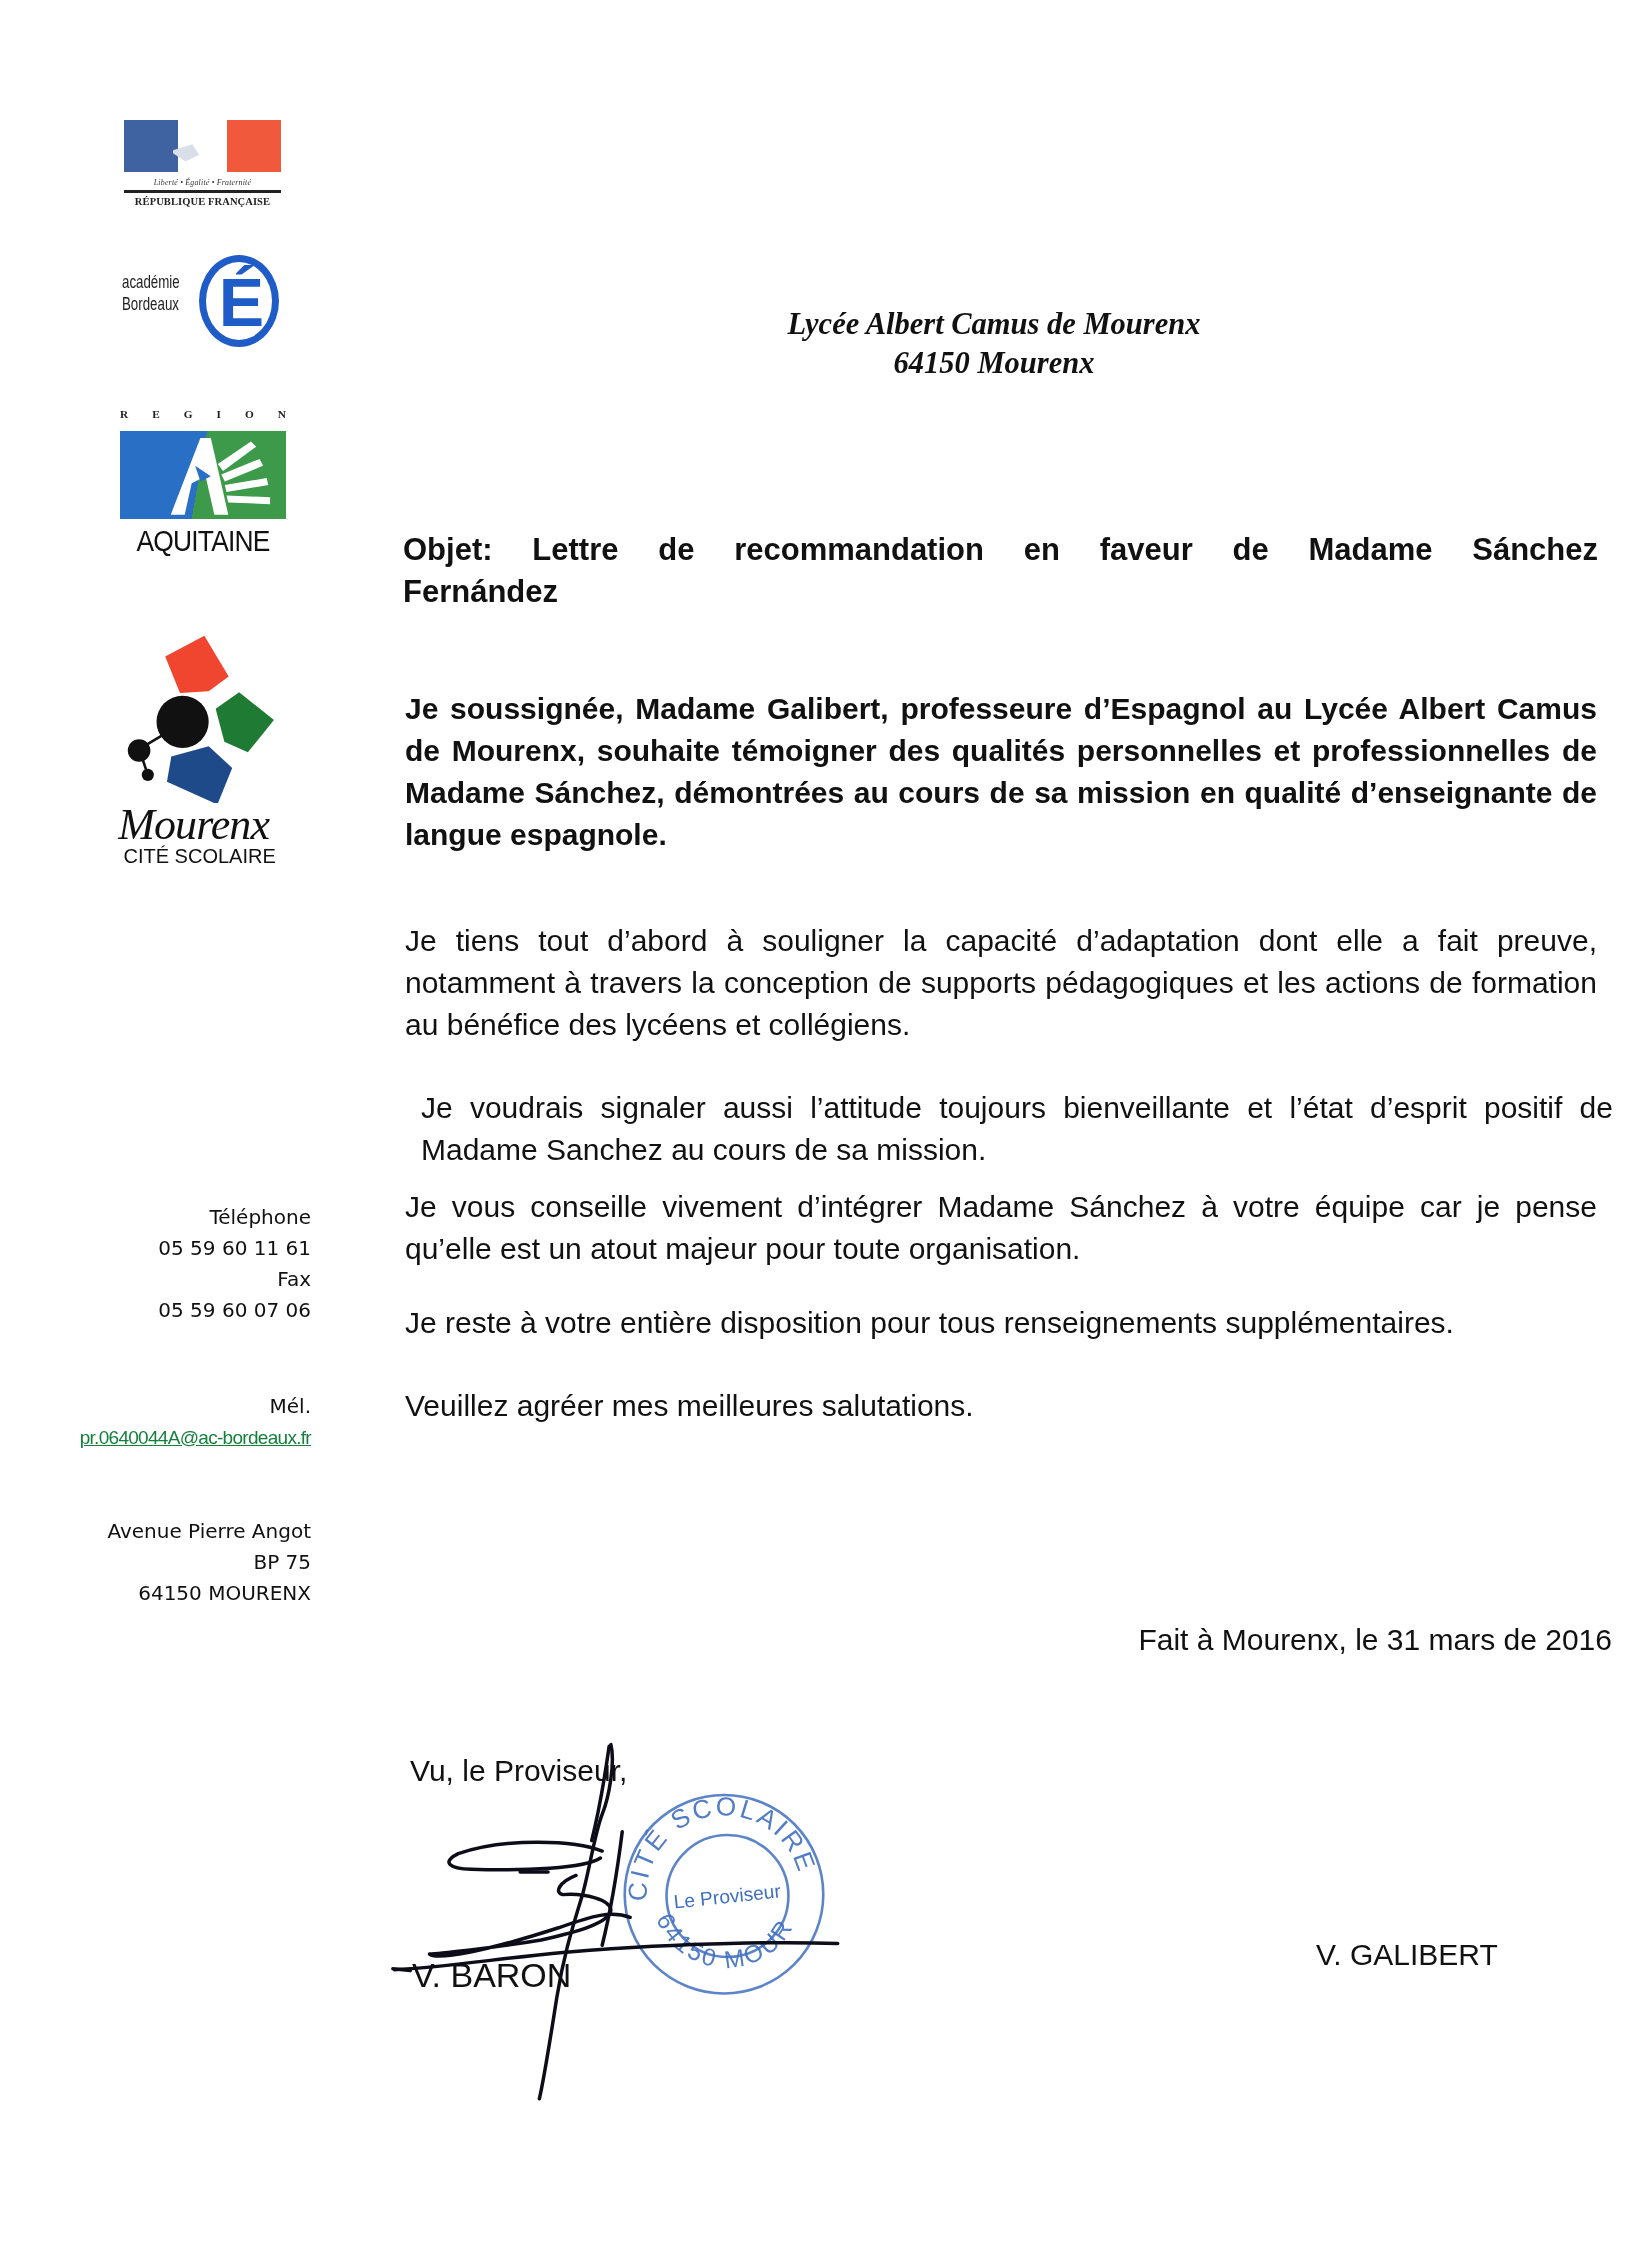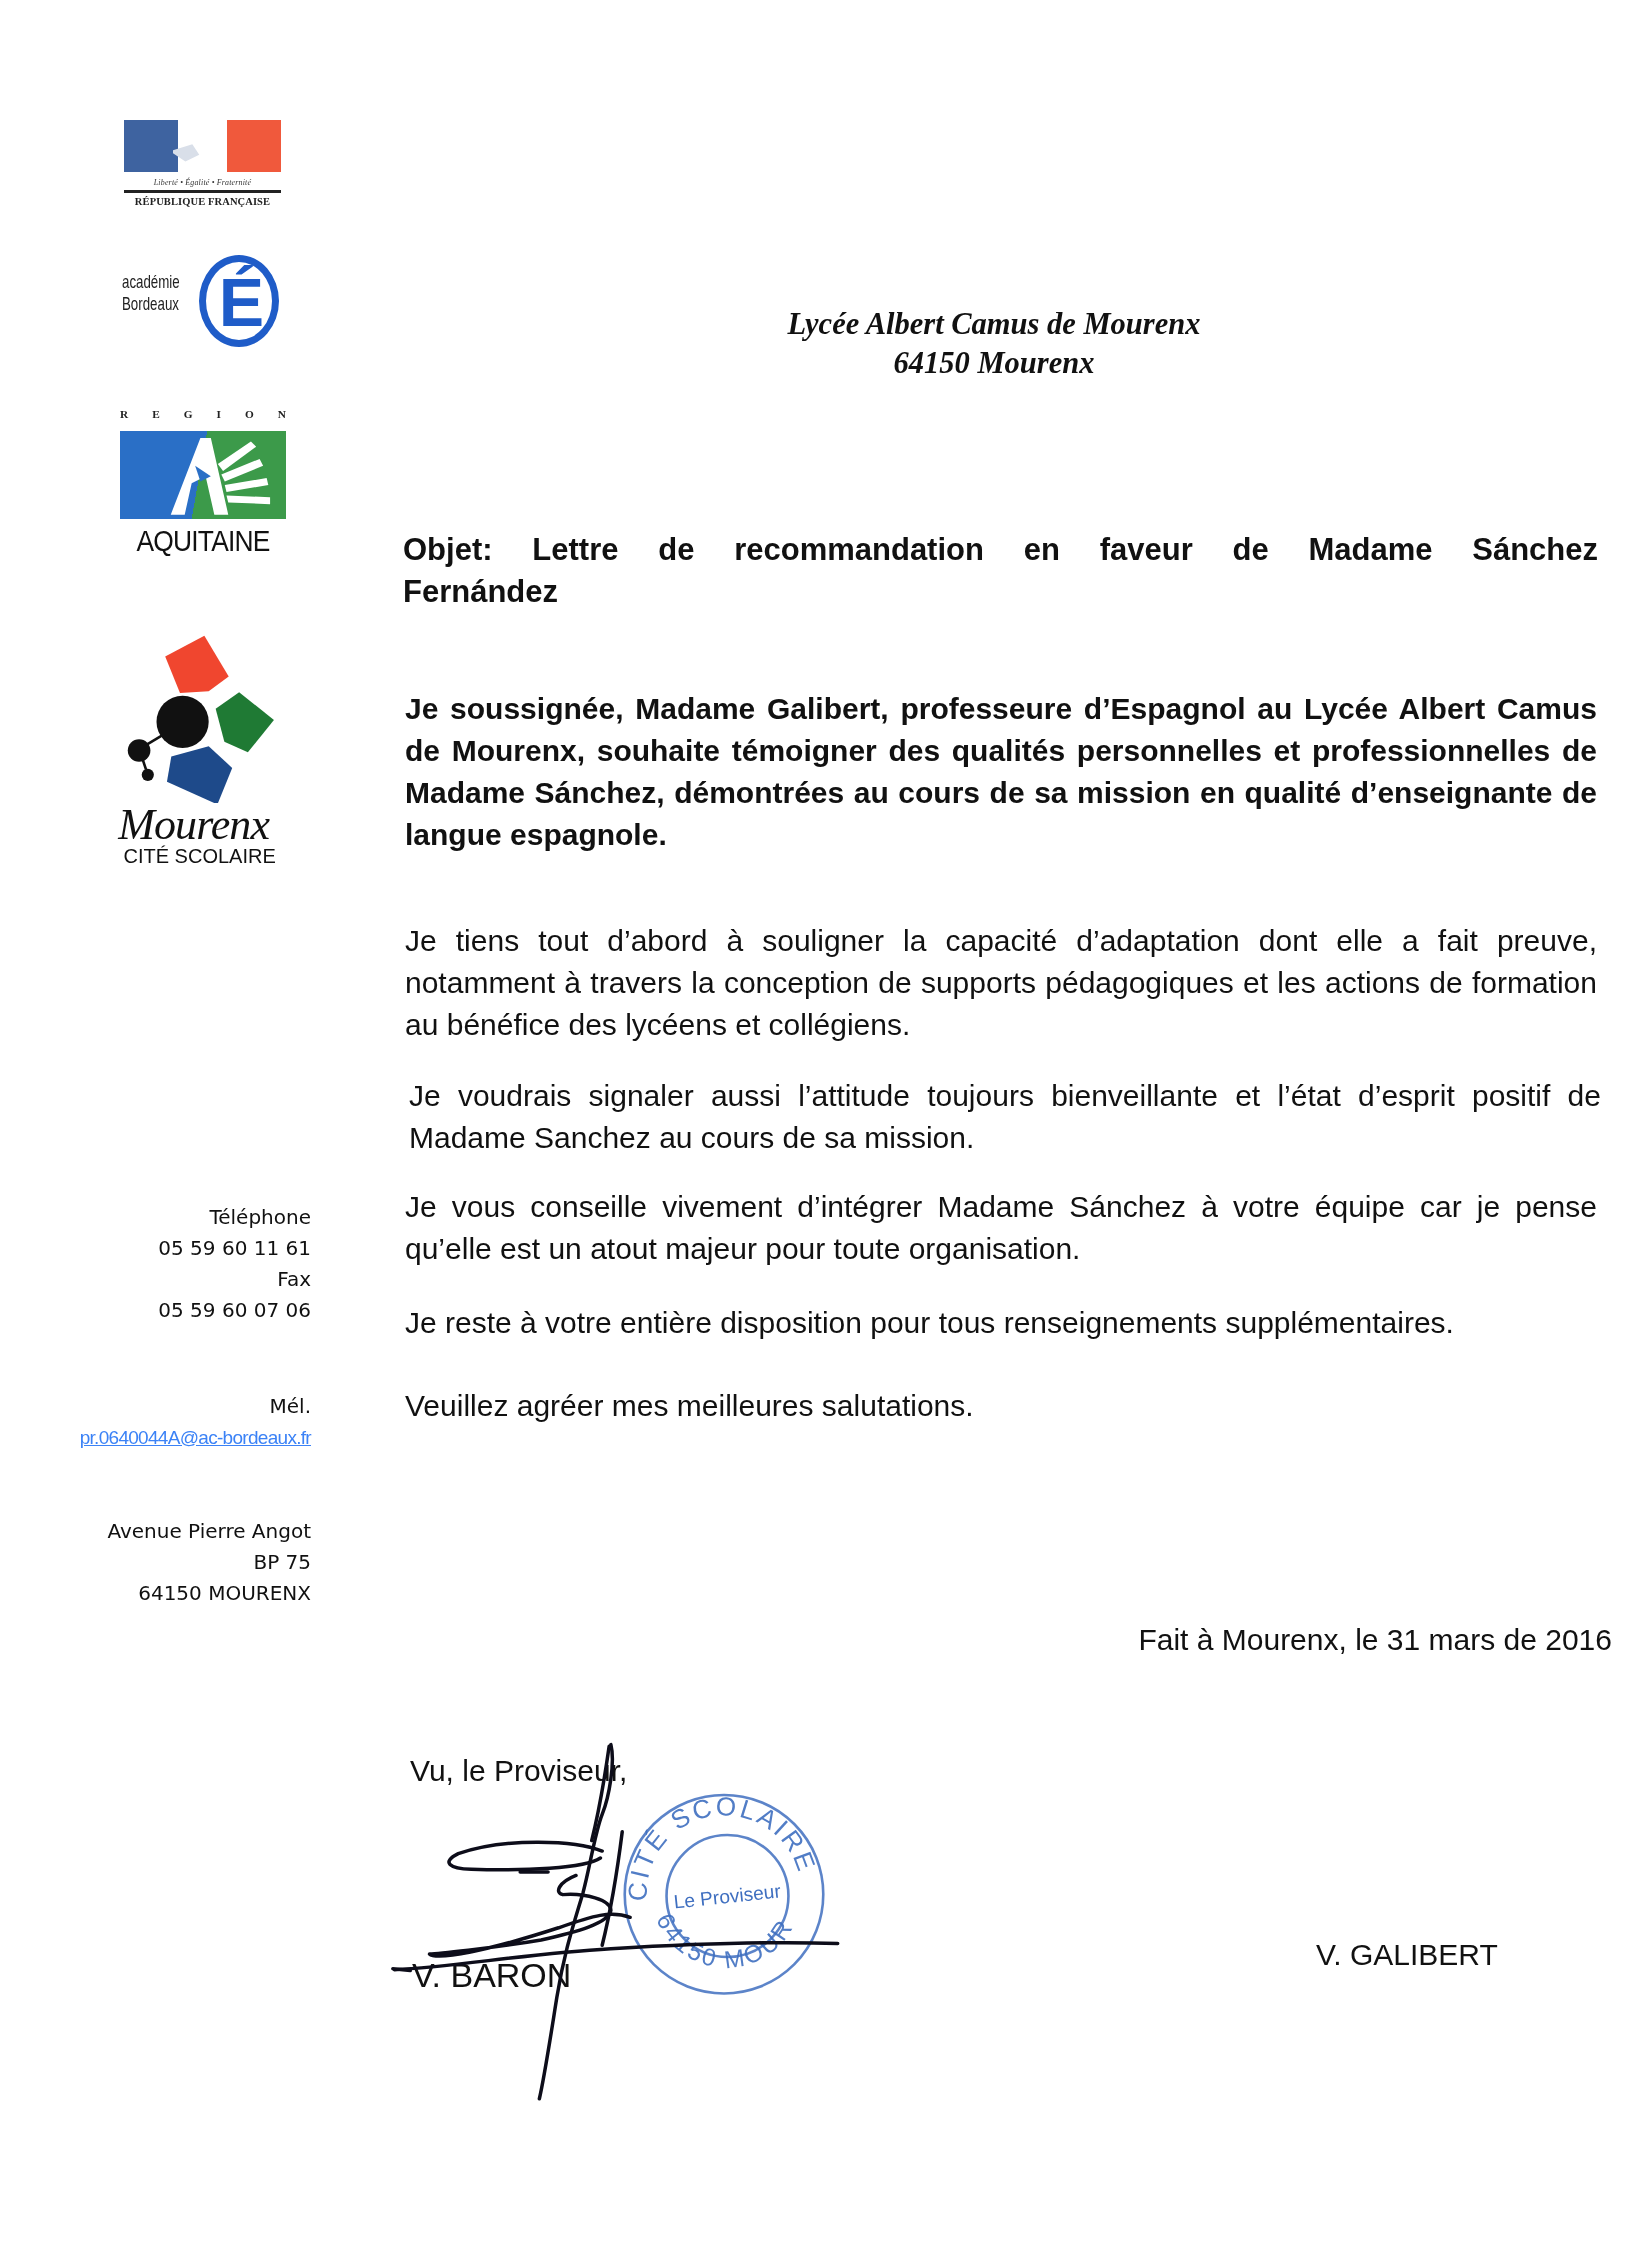--- a/index.html
+++ b/index.html
@@ -24,21 +24,21 @@
   .aquitaine .region { position: absolute; left: 0; top: 0; width: 166px; display: flex; justify-content: space-between; font-family: "Liberation Serif", serif; font-weight: bold; font-size: 11.3px; color: #222; }
   .aquitaine .box { position: absolute; left: 0; top: 23px; width: 166px; height: 88px; background: linear-gradient(100deg, #2a6fc6 0 48%, #3c9a4a 48% 100%); }
   .aquitaine .label { position: absolute; left: 0; top: 116px; width: 166px; text-align: center; font-family: "Liberation Sans", sans-serif; font-size: 30px; color: #111; letter-spacing: -0.9px; transform: scaleX(0.88); }
 
   .mourenx-logo { left: 113px; top: 611px; width: 174px; height: 262px; }
   .mourenx-logo .script { position: absolute; left: 5.2px; top: 188px; font-family: "Liberation Serif", serif; font-style: italic; font-size: 44px; color: #111; white-space: nowrap; letter-spacing: -0.9px; }
   .mourenx-logo .sub { position: absolute; left: 10.5px; top: 234px; font-family: "Liberation Sans", sans-serif; font-size: 20px; color: #111; white-space: nowrap; }
 
   
   .contact { position: absolute; right: calc(1637px - 311px); text-align: right; font-family: "DejaVu Sans", sans-serif; font-size: 20px; color: #111; white-space: nowrap; line-height: 31px; }
-  .contact .email { font-family: "Liberation Sans", sans-serif; font-size: 19px; color: #3b82f6; text-decoration: underline; letter-spacing: -0.7px; }
+  .contact .email { font-family: "Liberation Sans", sans-serif; font-size: 19px; color: #15803d; text-decoration: underline; letter-spacing: -0.7px; }
 
   
   .header { left: 680px; top: 305px; width: 628px; text-align: center; font-family: Liberation Serif, serif; font-weight: bold; font-style: italic; font-size: 30.5px; line-height: 39px; color: #111; }
 
   
   .subject { left: 403px; top: 529px; width: 1195px; font-family: "Liberation Sans", sans-serif; font-weight: bold; font-size: 31px; line-height: 42px; text-align: justify; text-align-last: left; color: #111; }
   .subject .l1 { display: block; text-align: justify; text-align-last: justify; }
 
   
   .para { position: absolute; left: 405px; width: 1192px; font-family: "Liberation Sans", sans-serif; font-size: 30px; line-height: 42px; text-align: justify; color: #111; }
@@ -136,21 +136,21 @@
   <div>64150 Mourenx</div>
 </div>
 
 <div class="abs subject">
   <span class="l1">Objet: Lettre de recommandation en faveur de Madame Sánchez</span>
   <span>Fernández</span>
 </div>
 
 <p class="para" style="top:688px;margin:0;font-weight:bold;">Je soussignée, Madame Galibert, professeure d’Espagnol au Lycée Albert Camus de Mourenx, souhaite témoigner des qualités personnelles et professionnelles de Madame Sánchez, démontrées au cours de sa mission en qualité d’enseignante de langue espagnole.</p>
 <p class="para" style="top:920px;margin:0;">Je tiens tout d’abord à souligner la capacité d’adaptation dont elle a fait preuve, notamment à travers la conception de supports pédagogiques et les actions de formation au bénéfice des lycéens et collégiens.</p>
-<p class="para" style="top:1071px;margin:4px;">Je voudrais signaler aussi l’attitude toujours bienveillante et l’état d’esprit positif de Madame Sanchez au cours de sa mission.</p>
+<p class="para" style="top:1071px;margin:16px;">Je voudrais signaler aussi l’attitude toujours bienveillante et l’état d’esprit positif de Madame Sanchez au cours de sa mission.</p>
 <p class="para" style="top:1186px;margin:0;">Je vous conseille vivement d’intégrer Madame Sánchez à votre équipe car je pense qu’elle est un atout majeur pour toute organisation.</p>
 <p class="para single" style="top:1302px;margin:0;">Je reste à votre entière disposition pour tous renseignements supplémentaires.</p>
 <p class="para single" style="top:1385px;margin:0;">Veuillez agréer mes meilleures salutations.</p>
 
 <div class="abs date">Fait à Mourenx, le 31 mars de 2016</div>
 <div class="abs vu">Vu, le Proviseur,</div>
 <div class="abs baron">V. BARON</div>
 <div class="abs galibert">V. GALIBERT</div>
 
 <div class="abs stamp">

